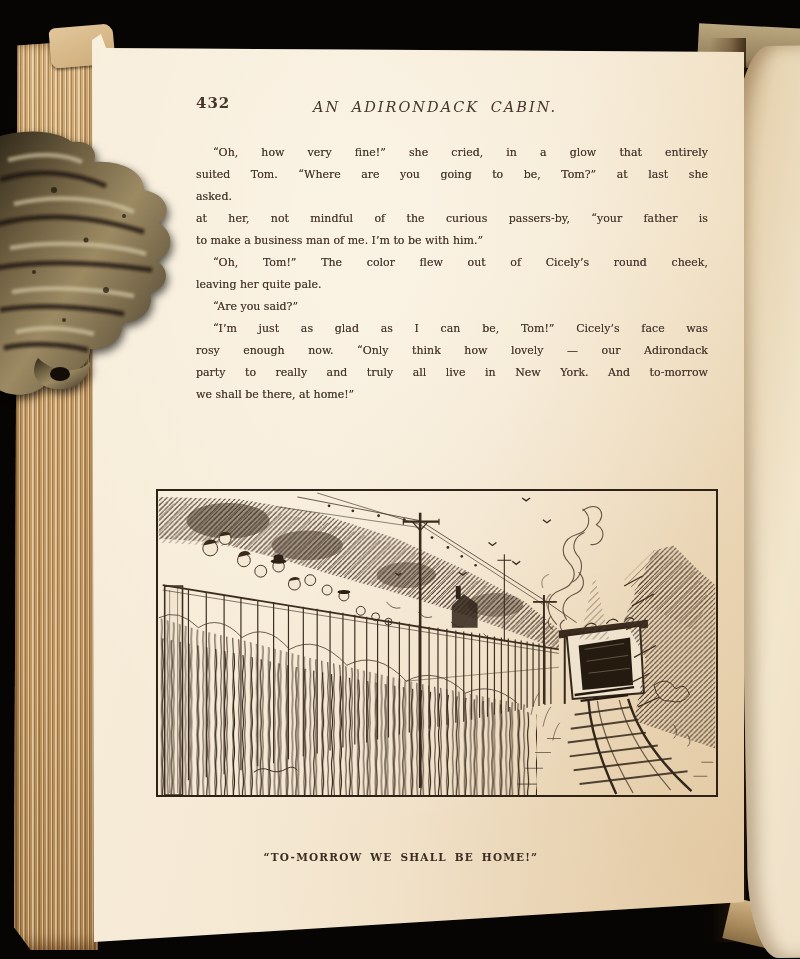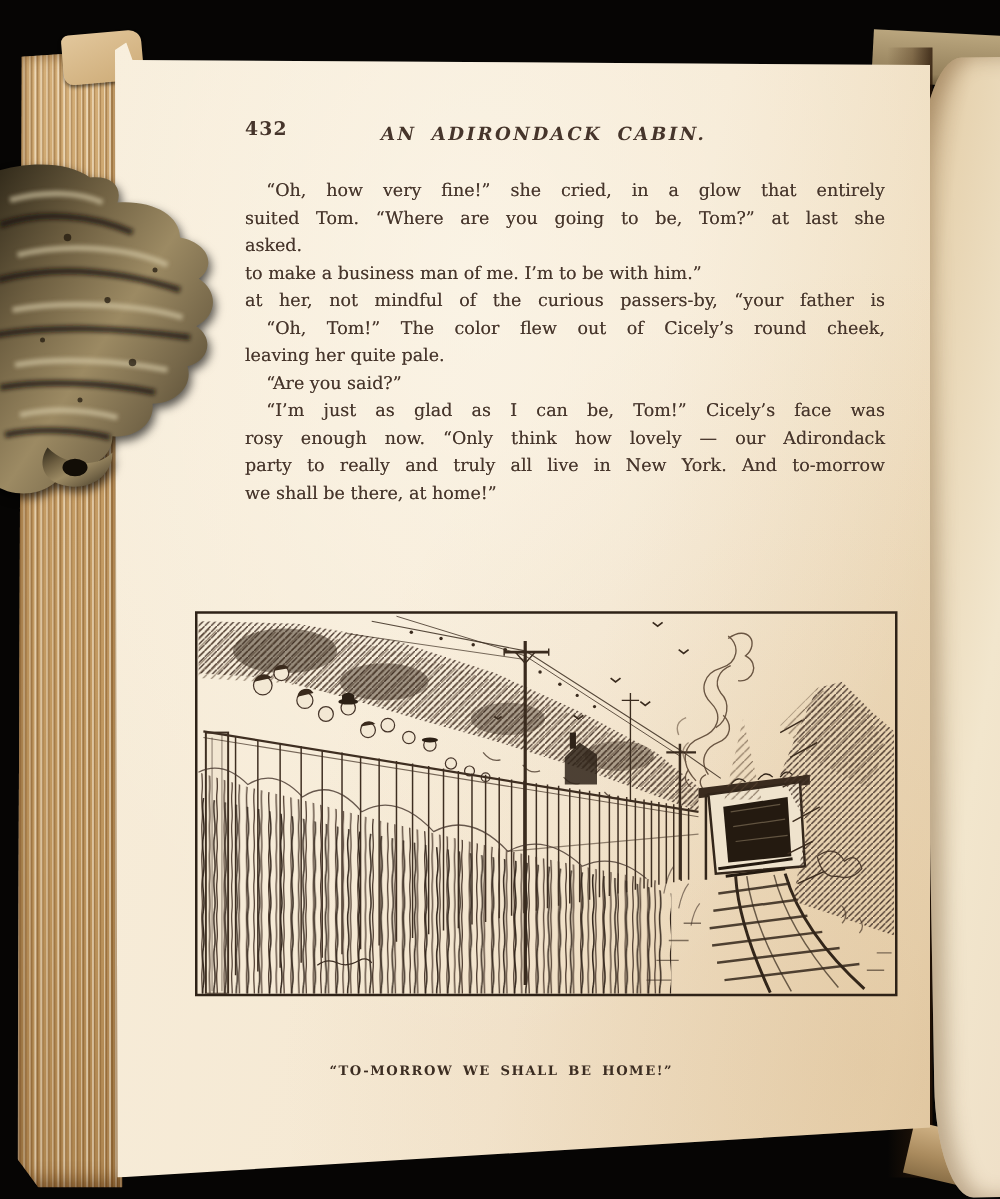--- a/index.html
+++ b/index.html
@@ -63,25 +63,25 @@
       linear-gradient(103deg,#f7edda 0%,#f5e8d2 52%,#ecd9b8 84%,#ddc49e 100%);
     clip-path:polygon(0px 10px,9px 4px,14px 18px,652px 22px,652px 872px,2px 912px);
     color:#46352b;
   }
   .pagenum{
     position:absolute;left:104px;top:64px;font-size:15px;font-weight:bold;
     letter-spacing:1px;
   }
   .runhead{
     position:absolute;left:88px;top:69px;width:510px;text-align:center;
-    font-style:italic;font-weight:bold;font-size:14.5px;letter-spacing:2px;word-spacing:5px;
+    font-style:italic;font-weight:normal;font-size:14.5px;letter-spacing:2px;word-spacing:5px;
   }
   .bodytext{
     position:absolute;left:104px;top:112px;width:512px;
-    font-size:14px;line-height:22px;
+    font-size:11px;line-height:22px;
     text-shadow:0 0 .5px rgba(70,54,43,.65);
   }
   .ln{height:22px;text-align:justify;text-align-last:justify;white-space:normal;overflow:visible;}
   .ln.indent{text-indent:17px;}
   .ln.lastln{text-align-last:left;}
   .the-end{
     position:absolute;left:104px;top:406px;width:512px;text-align:center;
     font-size:13px;font-weight:bold;letter-spacing:2px;word-spacing:4px;
   }
   .illus{
@@ -112,22 +112,22 @@
   <div class="right-page"></div>
 
   <div class="page">
     <div class="pagenum">432</div>
     <div class="runhead">AN ADIRONDACK CABIN.</div>
 
     <div class="bodytext">
       <div class="ln indent">“Oh, how very fine!” she cried, in a glow that entirely</div>
       <div class="ln">suited Tom.  “Where are you going to be, Tom?” at last she</div>
       <div class="ln lastln">asked.</div>
+      <div class="ln">at her, not mindful of the curious passers-by, “your father is</div>
       <div class="ln lastln">to make a business man of me.  I’m to be with him.”</div>
-      <div class="ln">at her, not mindful of the curious passers-by, “your father is</div>
       <div class="ln indent">“Oh, Tom!”  The color flew out of Cicely’s round cheek,</div>
       <div class="ln lastln">leaving her quite pale.</div>
       <div class="ln indent lastln">“Are you said?”</div>
       <div class="ln indent">“I’m just as glad as I can be, Tom!”  Cicely’s face was</div>
       <div class="ln">rosy enough now.  “Only think how lovely — our Adirondack</div>
       <div class="ln">party to really and truly all live in New York.  And to-morrow</div>
       <div class="ln lastln">we shall be there, at home!”</div>
     </div>
 
 

